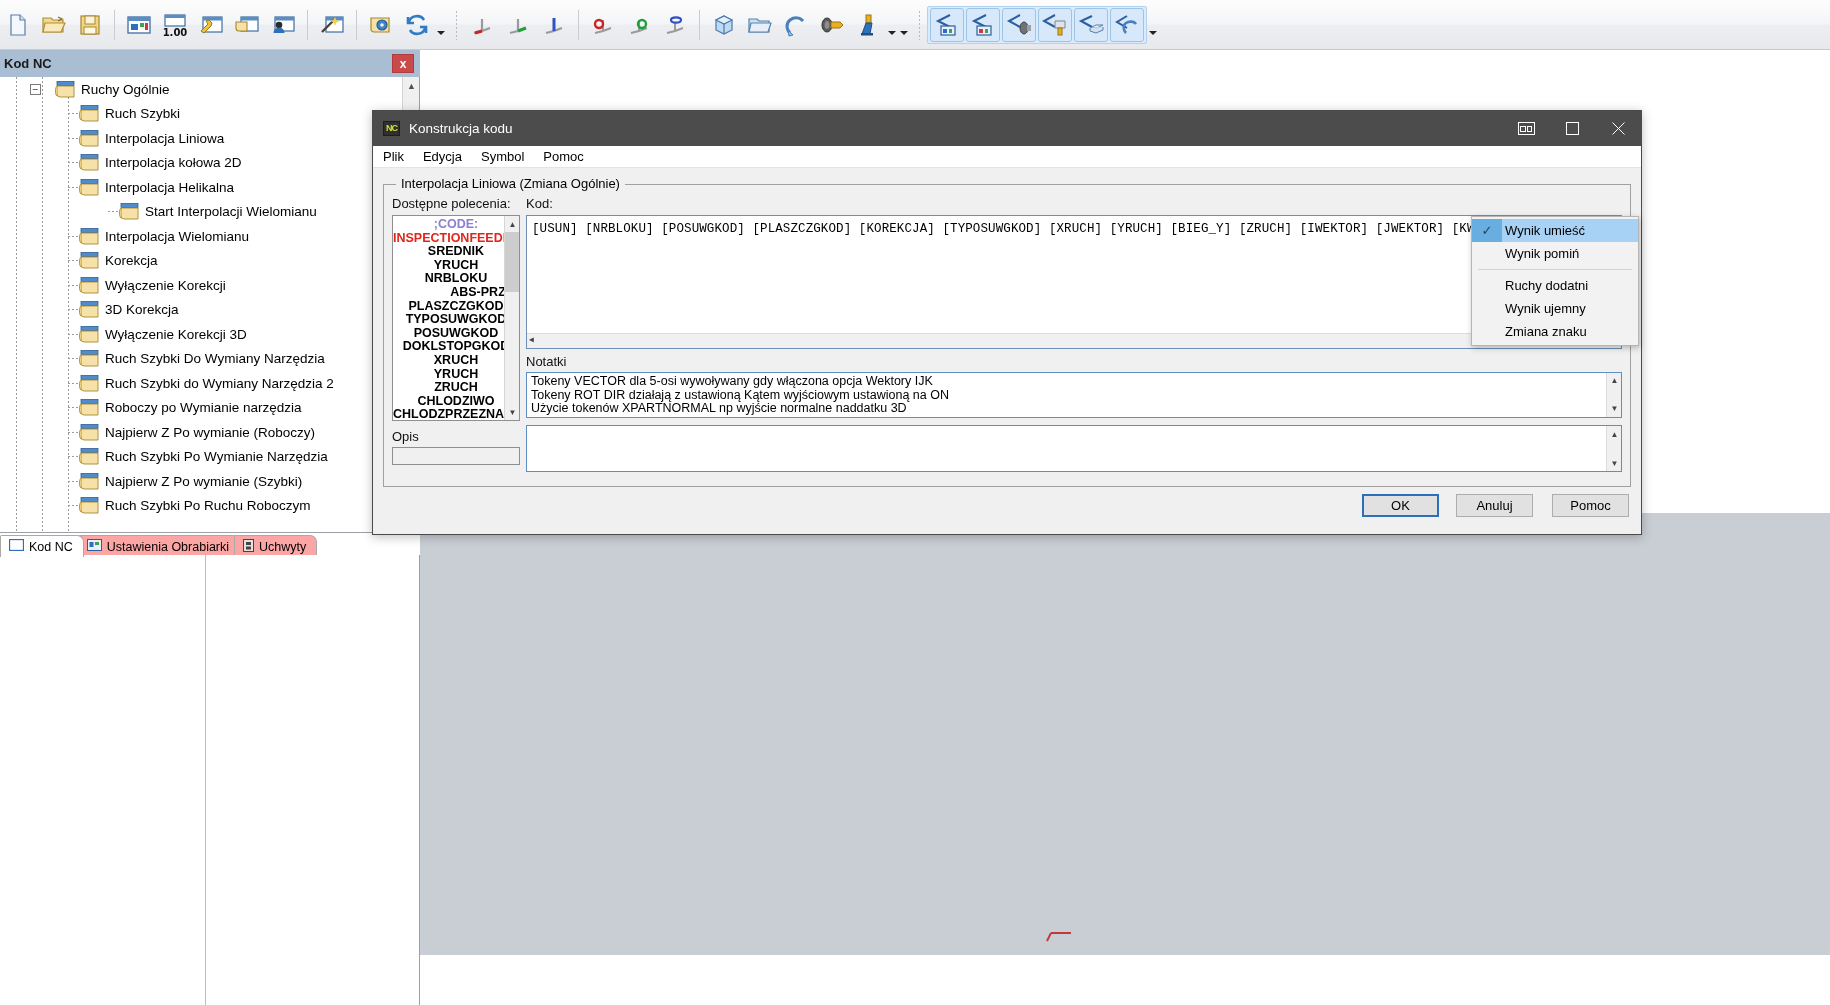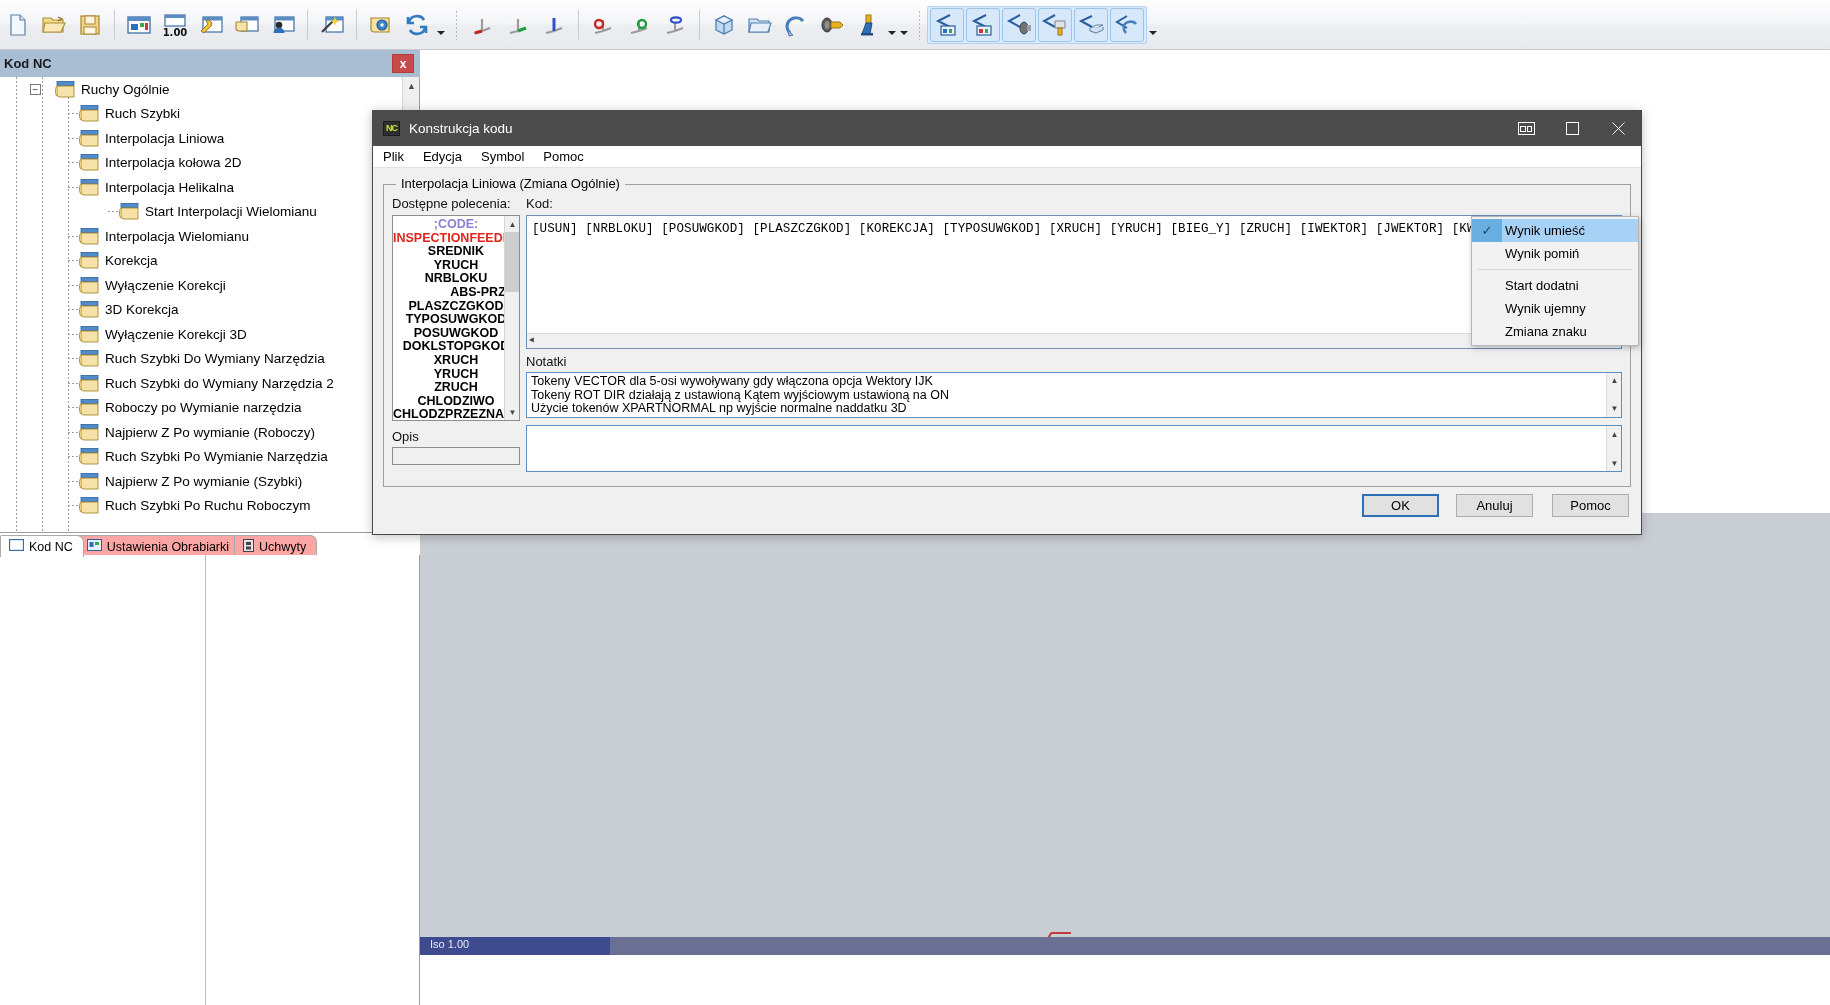--- a/index.html
+++ b/index.html
@@ -640,24 +640,20 @@
 
   </div>
 
   <div class="viewport">
     <div class="vp-top"></div>
     <div class="vp-bottom">
       <svg class="vp-axis" width="60" height="40" viewBox="0 0 60 40">
         <path d="M6 20h20" stroke="#c03a3a" stroke-width="2" fill="none"></path>
         <path d="M6 20l-4 8" stroke="#c03a3a" stroke-width="2" fill="none"></path>
       </svg>
-      <div class="vp-status">
-        <div class="seg"></div>
-        <div style="position:absolute;left:10px;top:1px;color:#e6e9f5;font-size:11px;">Iso 1.00</div>
-      </div>
     </div>
   </div>
 
   <div class="dialog">
 
     <div class="dlg-title">
       <div class="nc-ico">NC</div>
       <span>Konstrukcja kodu</span>
       <div class="dlg-wbtns">
         <div class="dlg-wbtn">
@@ -776,21 +772,21 @@
     <div id="ctx-items">
         <div class="ctx-item hl">
           <span class="ctx-check">✓</span>
           <span>Wynik umieść</span>
         </div>
         <div class="ctx-item">
           <span>Wynik pomiń</span>
         </div>
         <div class="ctx-sep"></div>
         <div class="ctx-item">
-          <span>Start dodatni</span>
+          <span>Ruchy dodatni</span>
         </div>
         <div class="ctx-item">
           <span>Wynik ujemny</span>
         </div>
         <div class="ctx-item">
           <span>Zmiana znaku</span>
         </div>
       </div>
   </div>
 

